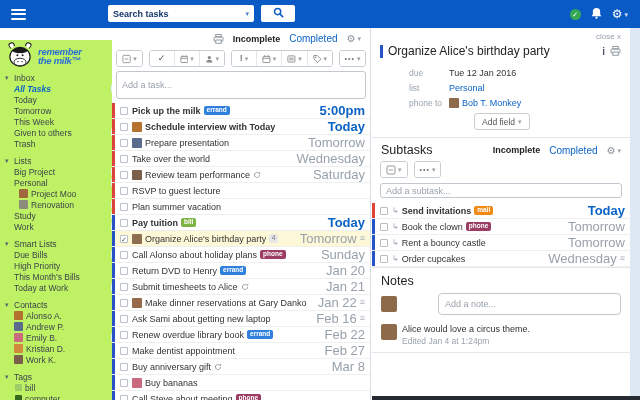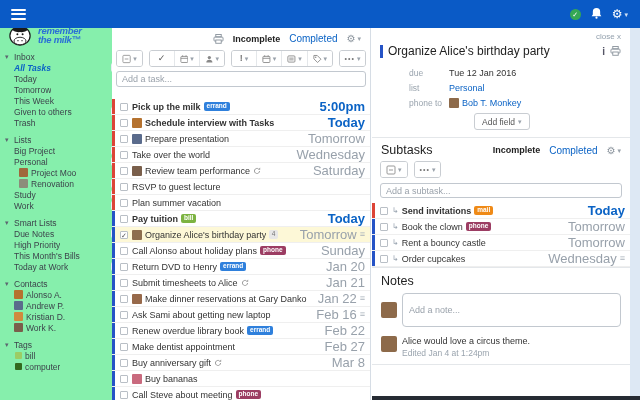--- a/index.html
+++ b/index.html
@@ -15,21 +15,21 @@
   .searchwrap { position:absolute; left:108px; top:5px; display:flex; align-items:center; }
   .searchbox { width:146px; height:17px; background:#fff; border-radius:2px; display:flex; align-items:center; padding:0 5px; }
   .searchbox input { border:none; outline:none; flex:1; width:100%; font-size:9px; font-weight:bold; color:#17366b; background:transparent; font-family:inherit; }
   .scar { font-size:7px; color:#4a7ec2; }
   .searchbtn { width:34px; height:17px; background:#fff; border:none; border-radius:2px; margin-left:7px; display:flex; align-items:center; justify-content:center; cursor:pointer; }
   .topicons { margin-left:auto; display:flex; align-items:center; gap:10px; margin-right:12px; }
   .sync { width:11px; height:11px; border-radius:50%; background:#35a854; color:#fff; font-size:7px; line-height:11px; text-align:center; }
   .topgear { color:#fff; font-size:12px; line-height:1; display:flex; align-items:center; gap:2px; cursor:pointer; }
   .topgear .scar { color:#cfe0f5; }
   
-  .sidebar { position:absolute; top:19px; left:0; width:128px; bottom:0; background:#86efac; overflow:hidden; }
+  .sidebar { position:absolute; top:40px; left:0; width:128px; bottom:0; background:#bef264; overflow:hidden; }
   .logo { display:flex; align-items:center; padding:3px 0 1px 5px; height:30px; }
   .logotext { margin-left:3px; color:#2a6fd6; font-size:9.5px; font-style:italic; font-weight:bold; line-height:9px; letter-spacing:-0.3px; white-space:nowrap; }
   .ssection { margin-top:6px; }
   .ssection:first-of-type { margin-top:2px; }
   .srow { display:flex; align-items:center; height:11px; padding:0 5px 0 5px; font-size:8.5px; color:#3c434b; cursor:pointer; white-space:nowrap; }
   .scaret { width:9px; font-size:7px; color:#5c6670; visibility:hidden; flex:none; }
   .scaret.on { visibility:visible; }
   .srow .lbl { overflow:hidden; text-overflow:ellipsis; }
   .srow.sel .lbl { color:#0b63c5; font-weight:bold;font-style:italic; }
   .scount { margin-left:auto; background:#e9eef5; border-radius:2px; font-size:7.5px; color:#707c89; padding:0 2px; min-width:10px; text-align:center; line-height:9px; flex:none; }
@@ -44,21 +44,21 @@
   .tab-comp { font-size:10px; color:#0b63c5; cursor:pointer; }
   .gear { color:#8a939c; font-size:10px; display:flex; align-items:center; gap:2px; cursor:pointer; }
   .toolbar { display:flex; gap:6px; padding:1px 4px 4px 4px; align-items:center; flex:none; }
   .tgroup { display:flex; border:1px solid #c9cdd2; border-radius:3px; overflow:hidden; background:#fff; }
   .tbtn { height:15px; min-width:24px; background:#fff; border:none; border-left:1px solid #e4e7ea; display:flex; align-items:center; justify-content:center; gap:2px; padding:0 5px; cursor:pointer; }
   .tbtn:first-child { border-left:none; }
   .tck { font-size:9px; color:#555; line-height:1; }
   .bang { font-size:9px; color:#777; font-weight:bold; line-height:1; }
   .dots { font-size:7px; color:#777; letter-spacing:1px; line-height:1; }
   .car { font-size:7px; color:#9aa2ab; line-height:1; }
-  .addtask { margin:0 4px 12px; height:16px; border:1px solid #c2c8cf; border-radius:3px; display:flex; align-items:center; padding:0 5px; flex:none; }
+  .addtask { margin:0 4px 4px; height:28px; border:1px solid #c2c8cf; border-radius:3px; display:flex; align-items:center; padding:0 5px; flex:none; }
   .addtask input, .addsub input, .ninput input { border:none; outline:none; width:100%; font-size:9px; font-family:inherit; color:#333; background:transparent; }
   input::placeholder { color:#9aa2ab; }
   .tasks { flex:1; overflow:hidden; }
   .trow { position:relative; height:16px; display:flex; align-items:center; border-bottom:1px solid #efefef; padding:0 5px 0 8px; background:#fff; cursor:pointer; }
   .trow.selrow { background:#fdf8d7; }
   .pbar { position:absolute; left:0; top:0; bottom:0; width:3px; }
   .cbox { width:8px; height:8px; border:1px solid #b9bfc6; border-radius:1px; background:#fff; margin-right:4px; flex:none; font-size:7px; line-height:7px; color:#555; text-align:center; }
   .tav { width:10px; height:10px; border-radius:1px; margin-right:3px; flex:none; }
   .ttitle { font-size:9px; color:#333; white-space:nowrap; overflow:hidden; margin-right:3px; }
   .ttitle.b { font-weight:bold; }
@@ -87,39 +87,51 @@
   .addfield { margin:3px 0 7px 65px; font-size:8.5px; color:#555; background:#fff; border:1px solid #c9cdd2; border-radius:3px; padding:2.5px 7px; display:inline-flex; gap:3px; align-items:center; cursor:pointer; align-self:flex-start; }
   .secdiv { border-top:1px solid #e4e7ea; flex:none; }
   .sheadrow { display:flex; align-items:center; padding:5px 9px 4px; gap:9px; flex:none; }
   .sheadrow h2 { font-size:12.5px; font-weight:normal; color:#222; flex:1; }
   .stoolbar { padding:0 8px 4px; }
   .addsub { margin:1px 8px 5px; height:15px; border:1px solid #c2c8cf; border-radius:3px; display:flex; align-items:center; padding:0 5px; flex:none; }
   .subrows { flex:none; }
   .noteshead { padding:6px 9px 4px; }
   .addnote { display:flex; align-items:center; gap:5px; padding:1px 9px 6px; flex:none; }
   .nav { width:16px; height:16px; border-radius:2px; background:#8d6a4a; flex:none; }
-  .ninput { flex:1; height:34px; border:1px solid #c2c8cf; border-radius:4px; display:flex; align-items:center; padding:0 6px; }
+  .ninput { flex:1; height:22px; border:1px solid #c2c8cf; border-radius:4px; display:flex; align-items:center; padding:0 6px;margin-left:36px; }
   .noteitem { display:flex; gap:5px; padding:3px 9px 6px; flex:none; }
   .ntext { font-size:9px; color:#333; }
   .nmeta { font-size:8.5px; color:#9aa4ae; margin-top:2px; }
   .fill { flex:1; }
   .scrollstrip { position:absolute; right:0; top:28px; width:10px; bottom:0; background:#dde8f4; z-index:4; }
   .bottomstrip { position:absolute; left:372px; right:0; bottom:0; height:4px; background:#262b33; z-index:6; }
 </style>
 </head>
 <body>
 
 <div id="app">
 
   <div class="topbar">
     <div class="burger">
         <div></div>
         <div></div>
         <div></div>
       </div>
+    <div class="searchwrap">
+      <div class="searchbox">
+        <input value="Search tasks" style="">
+        <span class="scar">▾</span>
+      </div>
+      <button class="searchbtn">
+        <span><svg width="11" height="11" viewBox="0 0 12 12">
+              <circle cx="5" cy="5" r="3.4" fill="none" stroke="#0a5ac6" stroke-width="1.6"></circle>
+              <line x1="7.6" y1="7.6" x2="11" y2="11" stroke="#0a5ac6" stroke-width="1.8"></line>
+            </svg></span>
+      </button>
+    </div>
     <div class="topicons">
       <span class="sync">✓</span>
       <span><svg width="11" height="12" viewBox="0 0 12 13">
             <path d="M6 1a4 4 0 0 1 4 4v3l1.3 2H.7L2 8V5a4 4 0 0 1 4-4z" fill="#fff"></path>
             <circle cx="6" cy="11.6" r="1.2" fill="#fff"></circle>
           </svg></span>
       <span class="topgear">
           <span>⚙</span>
           <span class="scar">▾</span>
         </span>
@@ -221,21 +233,21 @@
           </div>
         </div>
         <div class="ssection">
           <div class="srow">
             <span class="scaret on">▾</span>
             <span class="lbl">Smart Lists</span>
             <span class="addbox">+</span>
           </div>
           <div class="srow">
             <span class="scaret">▾</span>
-            <span class="lbl">Due Notes</span>
+            <span class="lbl">Due Bills</span>
             <span class="scount">76</span>
           </div>
           <div class="srow">
             <span class="scaret">▾</span>
             <span class="lbl">High Priority</span>
             <span class="scount">8</span>
           </div>
           <div class="srow">
             <span class="scaret">▾</span>
             <span class="lbl">This Month's Bills</span>
@@ -257,20 +269,26 @@
             <span class="scaret">▾</span>
             <span class="sav" style="background: rgb(181, 114, 47);"></span>
             <span class="lbl">Alonso A.</span>
             <span class="scount">3</span>
           </div>
           <div class="srow">
             <span class="scaret">▾</span>
             <span class="sav" style="background: rgb(90, 107, 140);"></span>
             <span class="lbl">Andrew P.</span>
             <span class="scount">3</span>
+          </div>
+          <div class="srow">
+            <span class="scaret">▾</span>
+            <span class="sav" style="background: rgb(201, 106, 126);"></span>
+            <span class="lbl">Emily B.</span>
+            <span class="scount">15</span>
           </div>
           <div class="srow">
             <span class="scaret">▾</span>
             <span class="sav" style="background: rgb(208, 138, 62);"></span>
             <span class="lbl">Kristian D.</span>
             <span class="scount">3</span>
           </div>
           <div class="srow">
             <span class="scaret">▾</span>
             <span class="sav" style="background: rgb(122, 95, 75);"></span>
@@ -392,21 +410,21 @@
           <span class="ttitle b">Pick up the milk</span>
           <span class="ttag" style="background: rgb(47, 128, 220);">errand</span>
           <span class="tright">
             <span class="tdue today">5:00pm</span>
           </span>
         </div>
         <div class="trow">
           <span class="pbar" style="background: rgb(220, 68, 55);"></span>
           <span class="cbox"></span>
           <span class="tav" style="background: rgb(181, 114, 47);"></span>
-          <span class="ttitle b">Schedule interview with Tasks</span>
+          <span class="ttitle b">Schedule interview with Today</span>
           <span class="tright">
             <span class="tdue today">Today</span>
           </span>
         </div>
         <div class="trow">
           <span class="pbar" style="background: rgb(220, 68, 55);"></span>
           <span class="cbox"></span>
           <span class="tav" style="background: rgb(90, 107, 140);"></span>
           <span class="ttitle">Prepare presentation</span>
           <span class="tright">

